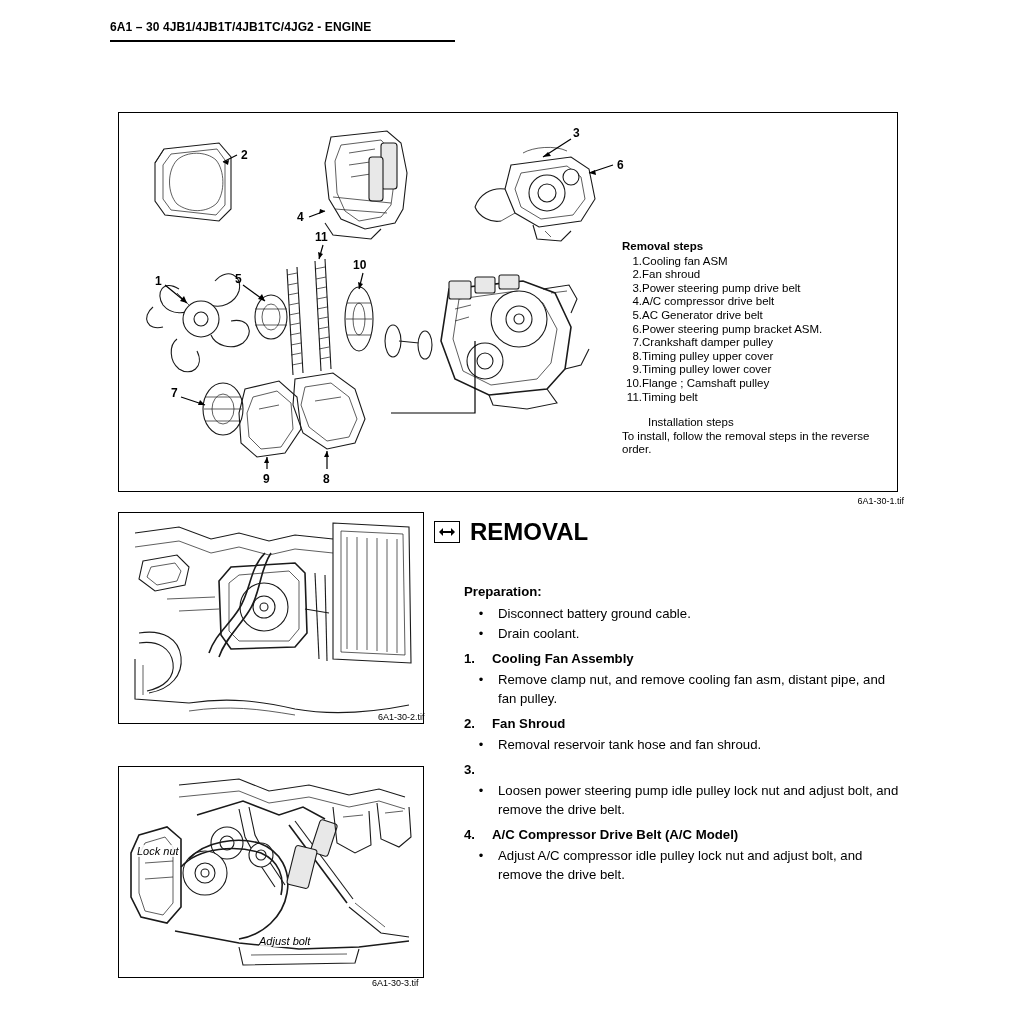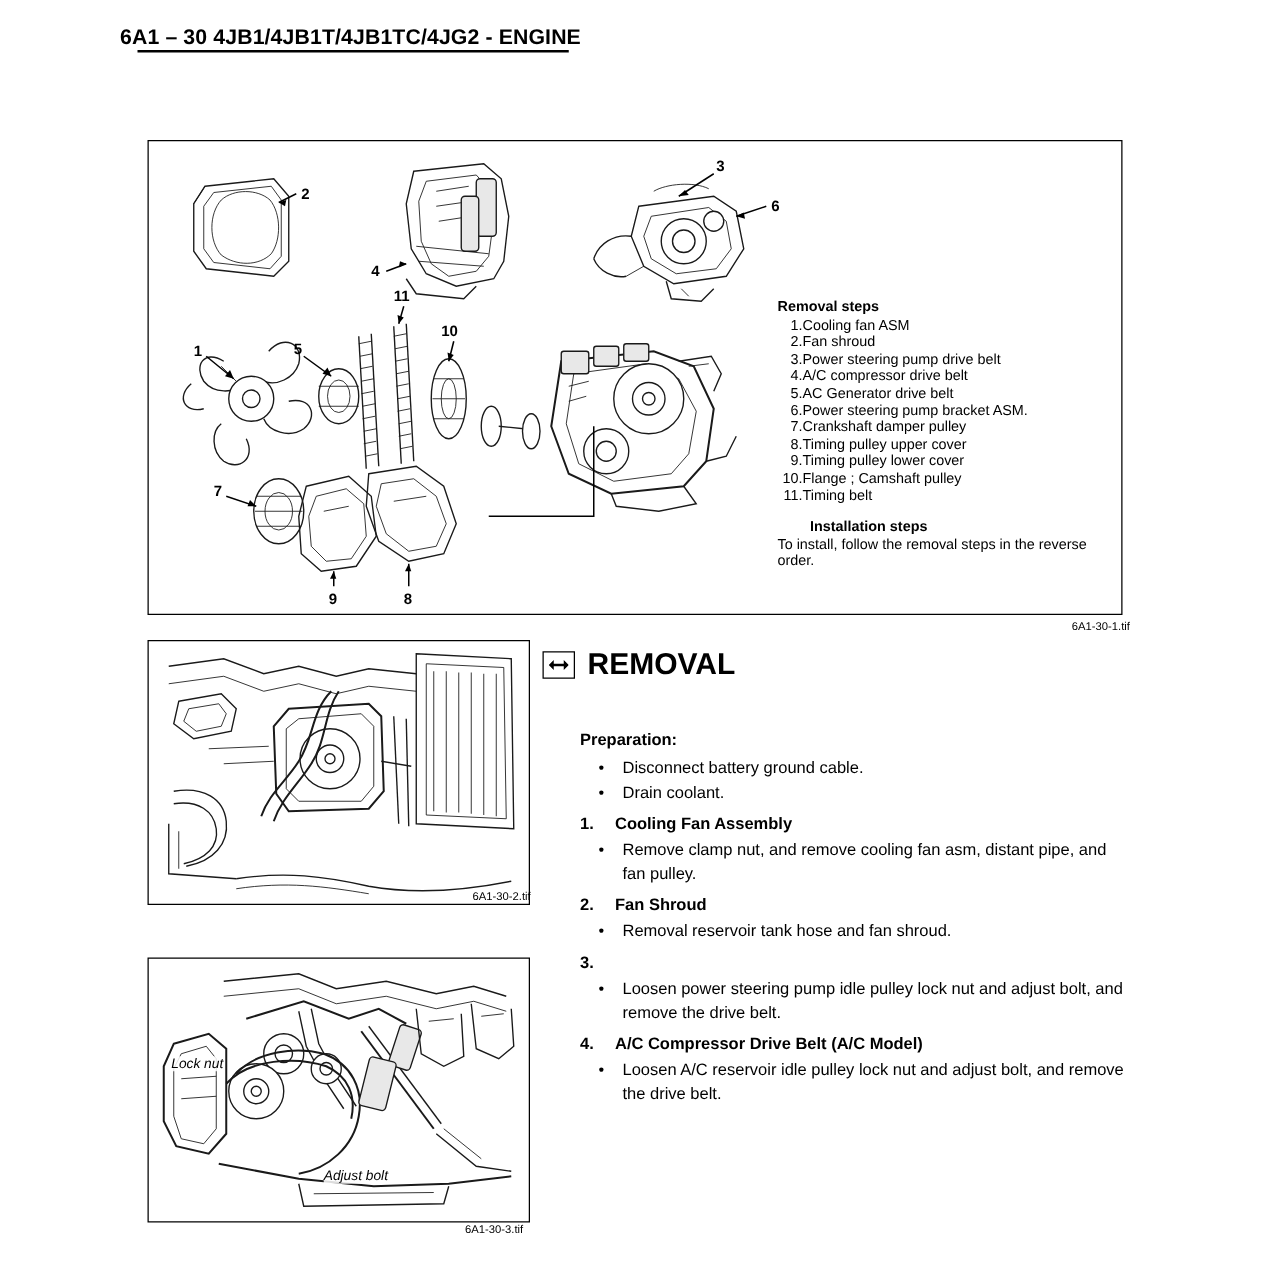--- a/index.html
+++ b/index.html
@@ -18,24 +18,24 @@
   .page {
     position: absolute;
     left: 0; top: 0;
     width: 1024px;
     height: 1024px;
   }
 
   
   .page-header {
     position: absolute;
-    left: 96px;
+    left: 110px;
     top: 20px;
     width: 340px;
-    font-size: 17px;
+    font-size: 12px;
     font-weight: bold;
     letter-spacing: 0.1px;
     white-space: nowrap;
   }
   .header-rule {
     position: absolute;
     left: 110px;
     top: 40px;
     width: 345px;
     height: 2px;
@@ -91,21 +91,21 @@
   .steps-list li {
     display: block;
     white-space: nowrap;
   }
   .steps-list li .num {
     display: inline-block;
     width: 20px;
     text-align: right;
   }
   .install-hdr {
-    font-weight: bold;
+    font-weight: normal;
     margin-top: 12px;
     padding-left: 26px;
   }
   .install-body {
     white-space: normal;
   }
 
   
   .fig2 {
     position: absolute;
@@ -538,17 +538,17 @@
       <div class="dot">•</div>
       <div class="btxt">Loosen power steering pump idle pulley lock nut and adjust bolt, and remove the drive belt.</div>
     </div>
 
     <div class="num-row">
       <div class="n">4.</div>
       <div>A/C Compressor Drive Belt (A/C Model)</div>
     </div>
     <div class="bullet-row">
       <div class="dot">•</div>
-      <div class="btxt">Loosen A/C reservoir idle pulley lock nut and adjust bolt, and remove the drive belt.</div>
+      <div class="btxt">Adjust A/C compressor idle pulley lock nut and adjust bolt, and remove the drive belt.</div>
     </div>
   </div>
 
 </div>
 
 </body></html>

